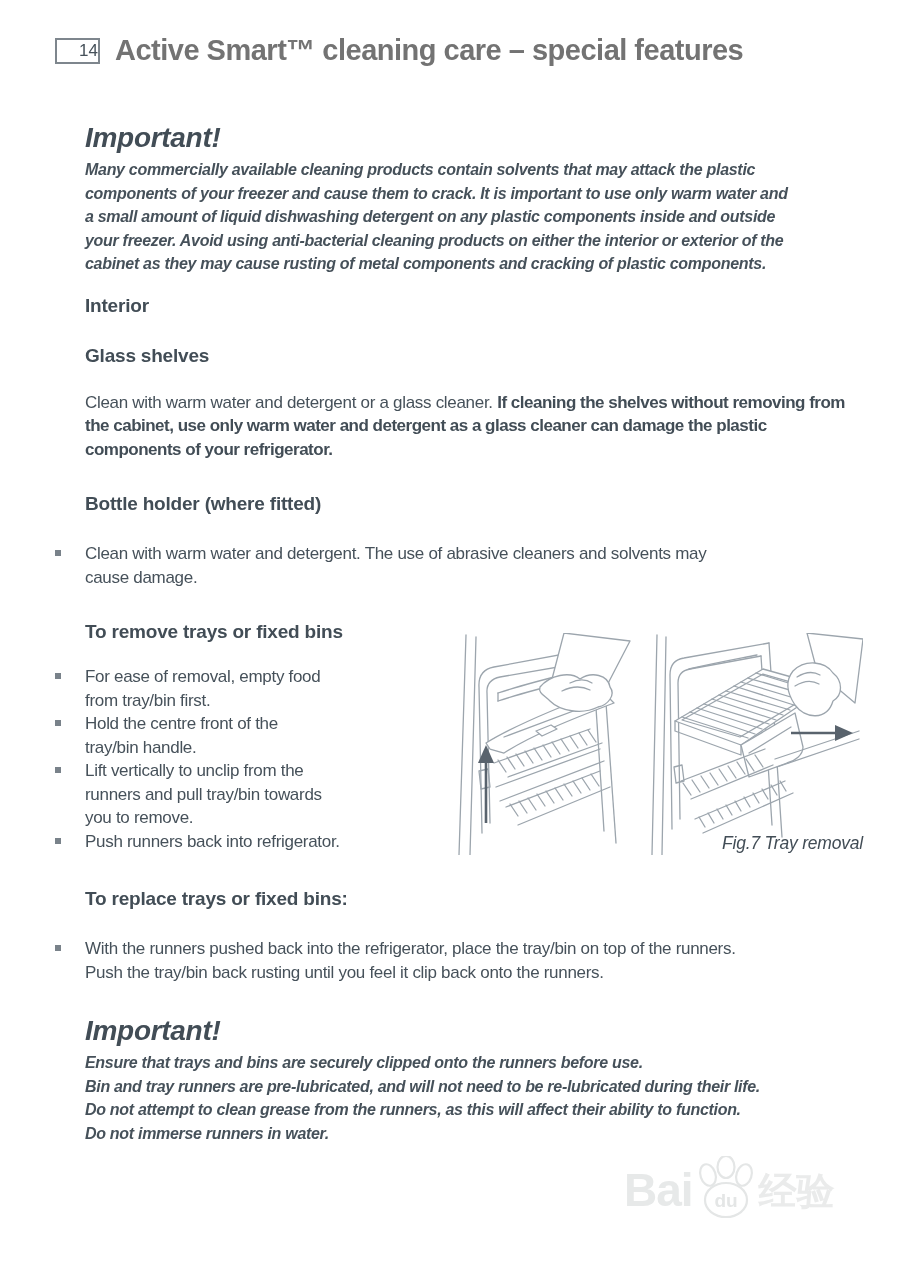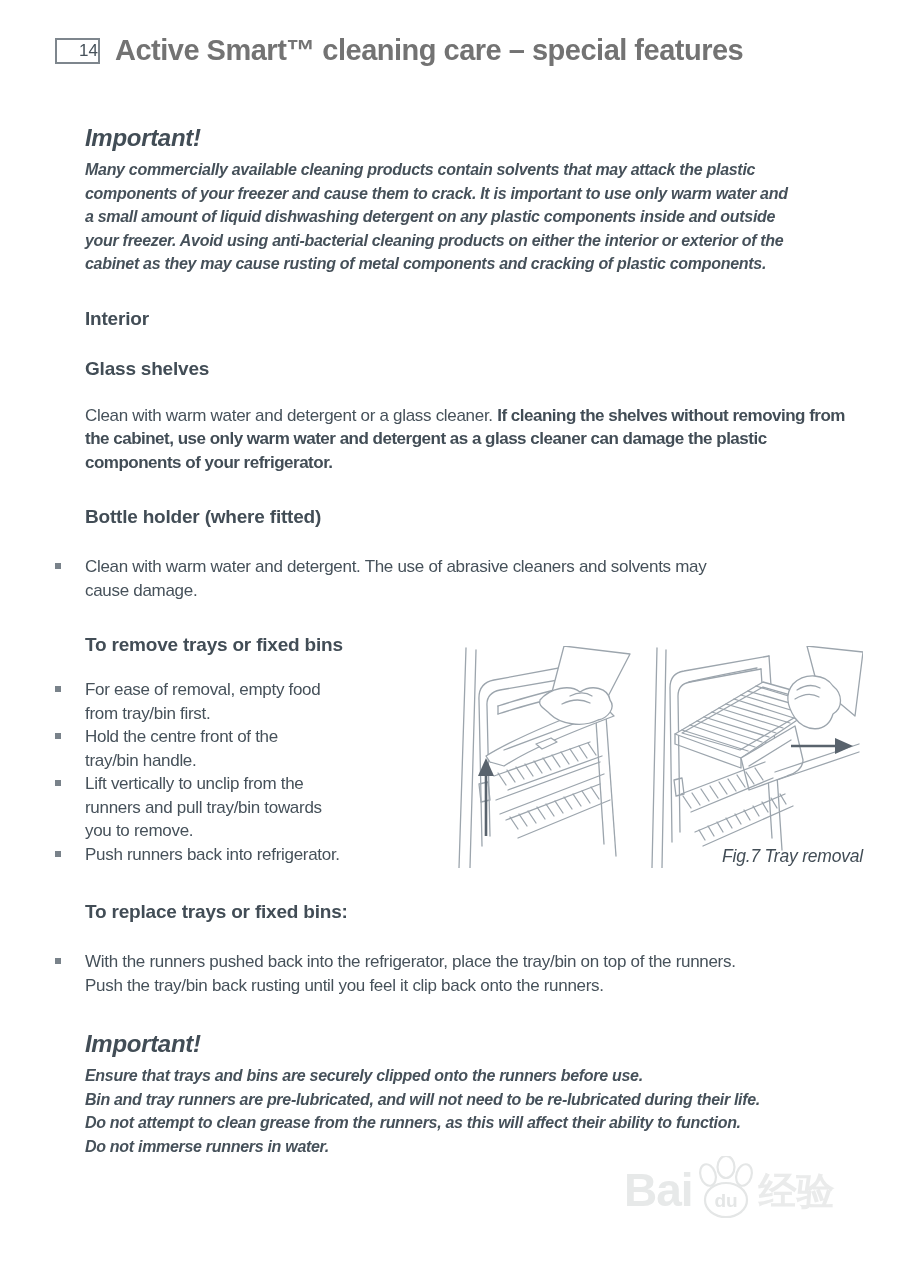--- a/index.html
+++ b/index.html
@@ -19,40 +19,40 @@
   }
   .page-title {
     margin-left:15px; font-size:29px; font-weight:bold; color:#737373;
     letter-spacing:-0.5px; white-space:nowrap;
   }
 
   .content { padding:0 55px 0 85px; }
 
   
   .imp-heading {
-    font-size:24px; font-weight:bold; font-style:italic; color:#424d56;
+    font-size:28px; font-weight:bold; font-style:italic; color:#424d56;
     letter-spacing:-0.3px; line-height:34px;
   }
   .imp-heading.first { margin-top:54px; }
   .imp-body {
     margin-top:3px; font-size:16px; font-weight:bold; font-style:italic;
     color:#46515a; line-height:23.5px; letter-spacing:-0.3px; white-space:pre-line;
   }
   .imp-lines { margin-top:3px; }
   .imp-line {
     font-size:16px; font-weight:bold; font-style:italic; color:#46515a;
     line-height:23.5px; letter-spacing:-0.3px; white-space:nowrap;
   }
 
   
   .sec-heading {
     font-size:19px; font-weight:bold; color:#424d56; letter-spacing:-0.2px;
     line-height:23px;
   }
-  .mt-interior { margin-top:31px; }
+  .mt-interior { margin-top:18px; }
   .mt-glass { margin-top:27px; }
   .mt-bottle { margin-top:31px; }
   .mt-remove { margin-top:31px; }
   .mt-replace { margin-top:32px; }
   .mt-imp2 { margin-top:30px; }
 
   .body-para {
     margin-top:24px; font-size:17px; line-height:23.5px; color:#46515a;
     letter-spacing:-0.3px;
   }

